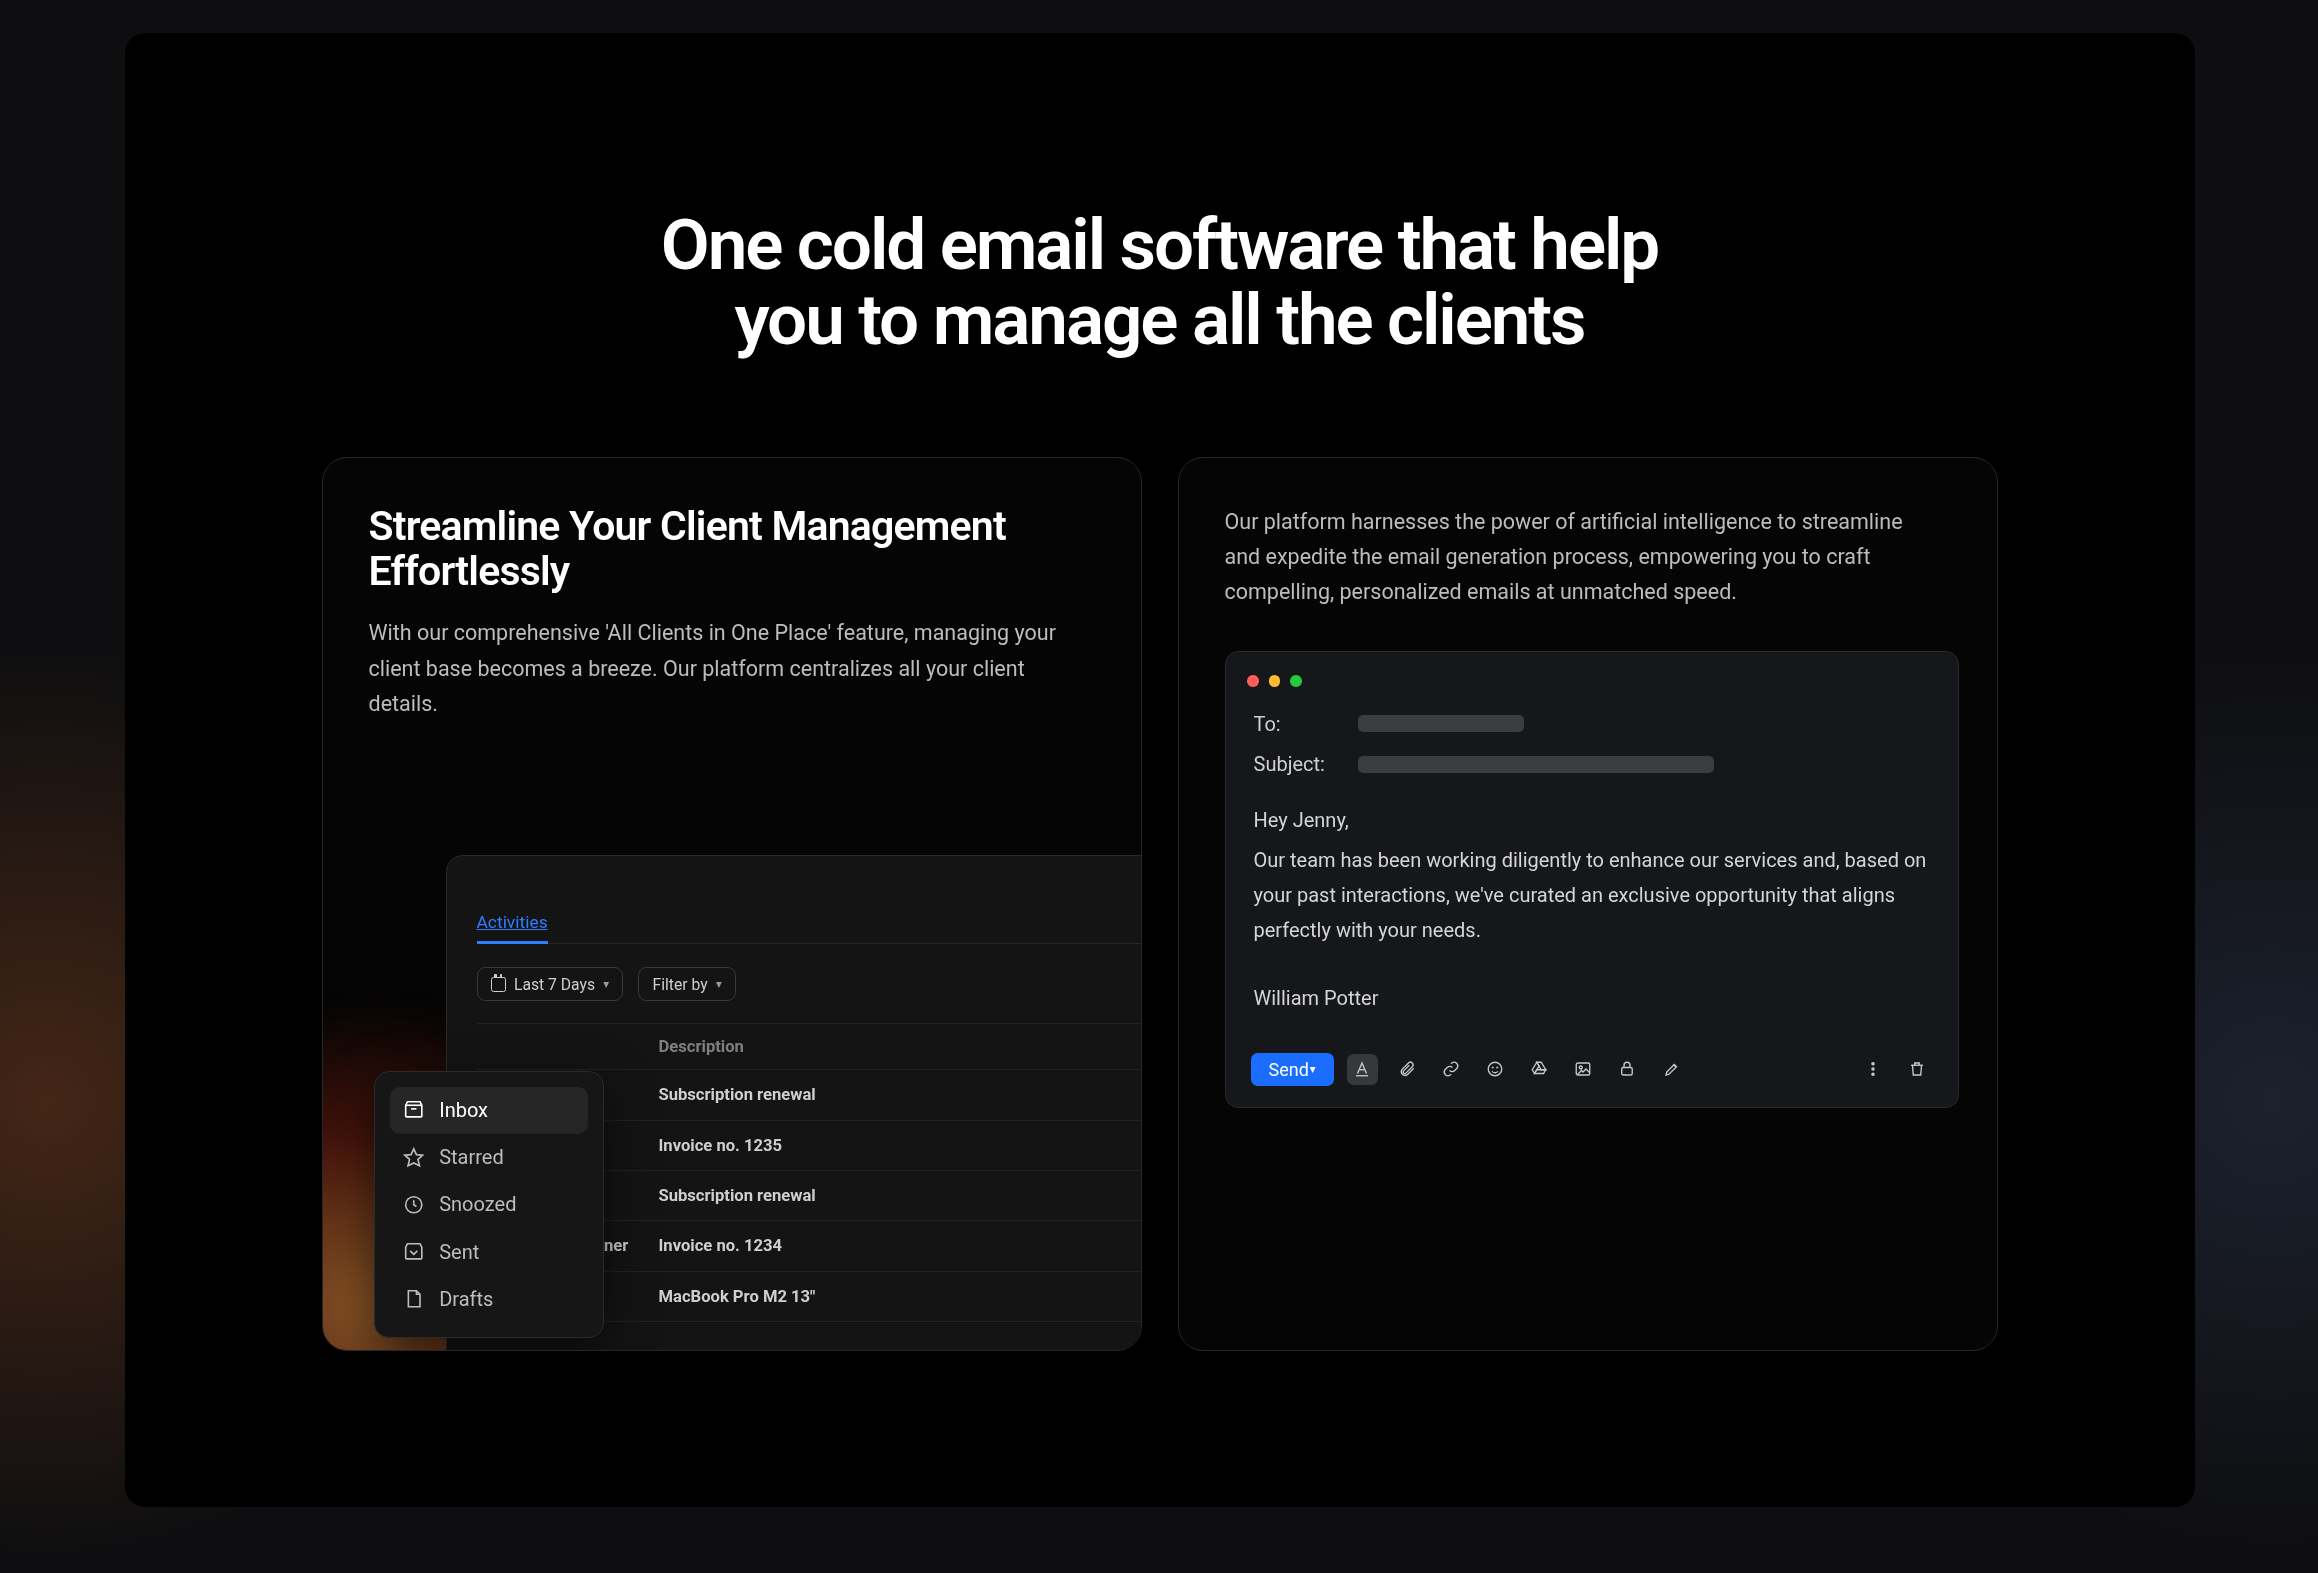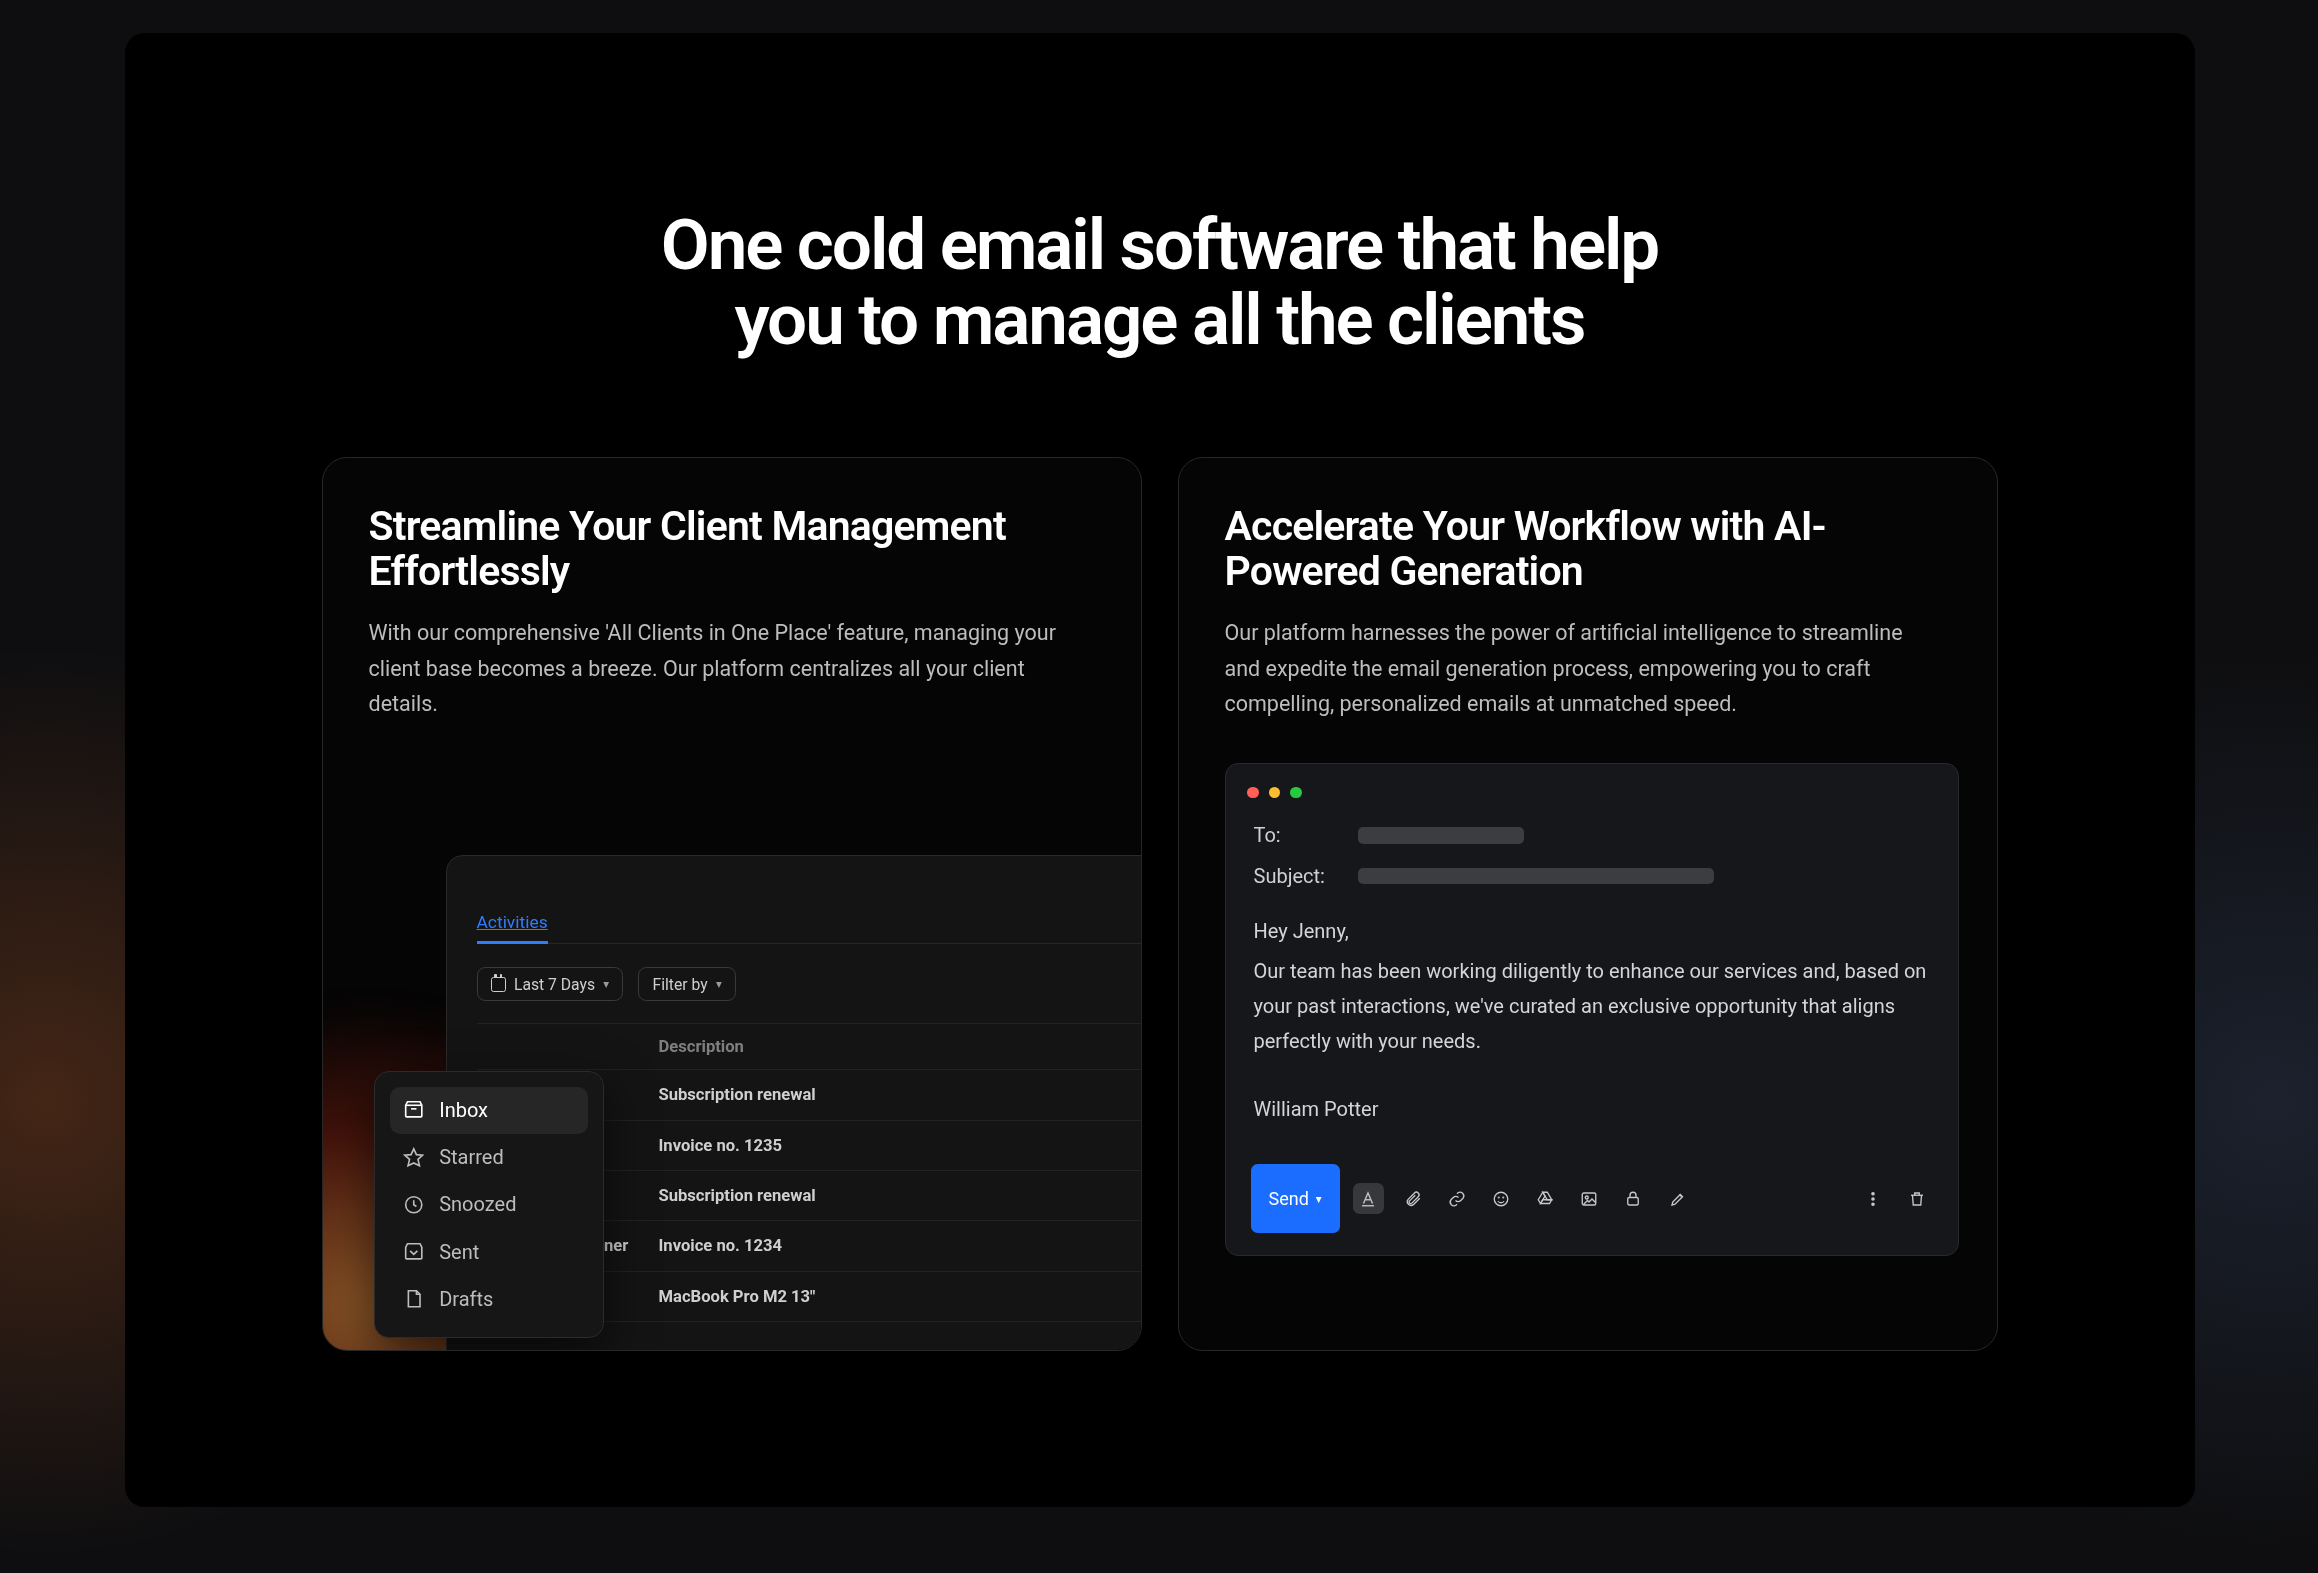--- a/index.html
+++ b/index.html
@@ -193,23 +193,23 @@
   .body-text p { margin-bottom: 5px; }
   .signoff { margin-top: 33px; }
   .toolbar {
     display:flex; align-items:center; gap: 13.2px;
     padding: 20px 25px 21.5px 25px;
   }
   .send-btn {
     background:#1a6dff;
     color:#fff;
     border-radius: 6.6px;
-    padding: 24px 18px;
+    padding: 6px 18px;
     font-size: 18px;
-    display:flex; align-items:center; gap: 7px;
+    display:flex; align-items:center; gap: 1px;
   }
   .tool-btn {
     width: 31px; height: 31px;
     display:flex; align-items:center; justify-content:center;
     border-radius: 6.6px;
     color: #c7c7c7;
   }
   .tool-btn.boxed { background:#36383c; }
   .tool-btn svg, .tool-btn span.g { width: 18px; height: 18px; stroke: currentColor; fill: none; stroke-width:1.8; }
   .toolbar .spacer { flex: 1; }
@@ -338,21 +338,20 @@
                   <path d="M6 3h9l4 4v14H6z"></path>
                   <path d="M15 3v4h4"></path>
                 </svg>
             </span>
             <span>Drafts</span>
           </div>
         </div>
       </div>
 
       <div class="card">
-        <h2 class="card-title">Accelerate Your Workflow with AI-Powered Generation</h2>
         <p class="card-desc">Our platform harnesses the power of artificial intelligence to streamline and expedite the email generation process, empowering you to craft compelling, personalized emails at unmatched speed.</p>
 
         <div class="compose">
           <div class="traffic">
             <div class="dot r"></div>
             <div class="dot y"></div>
             <div class="dot g"></div>
           </div>
           <div class="field-row">
             <span class="field-label">To:</span>

